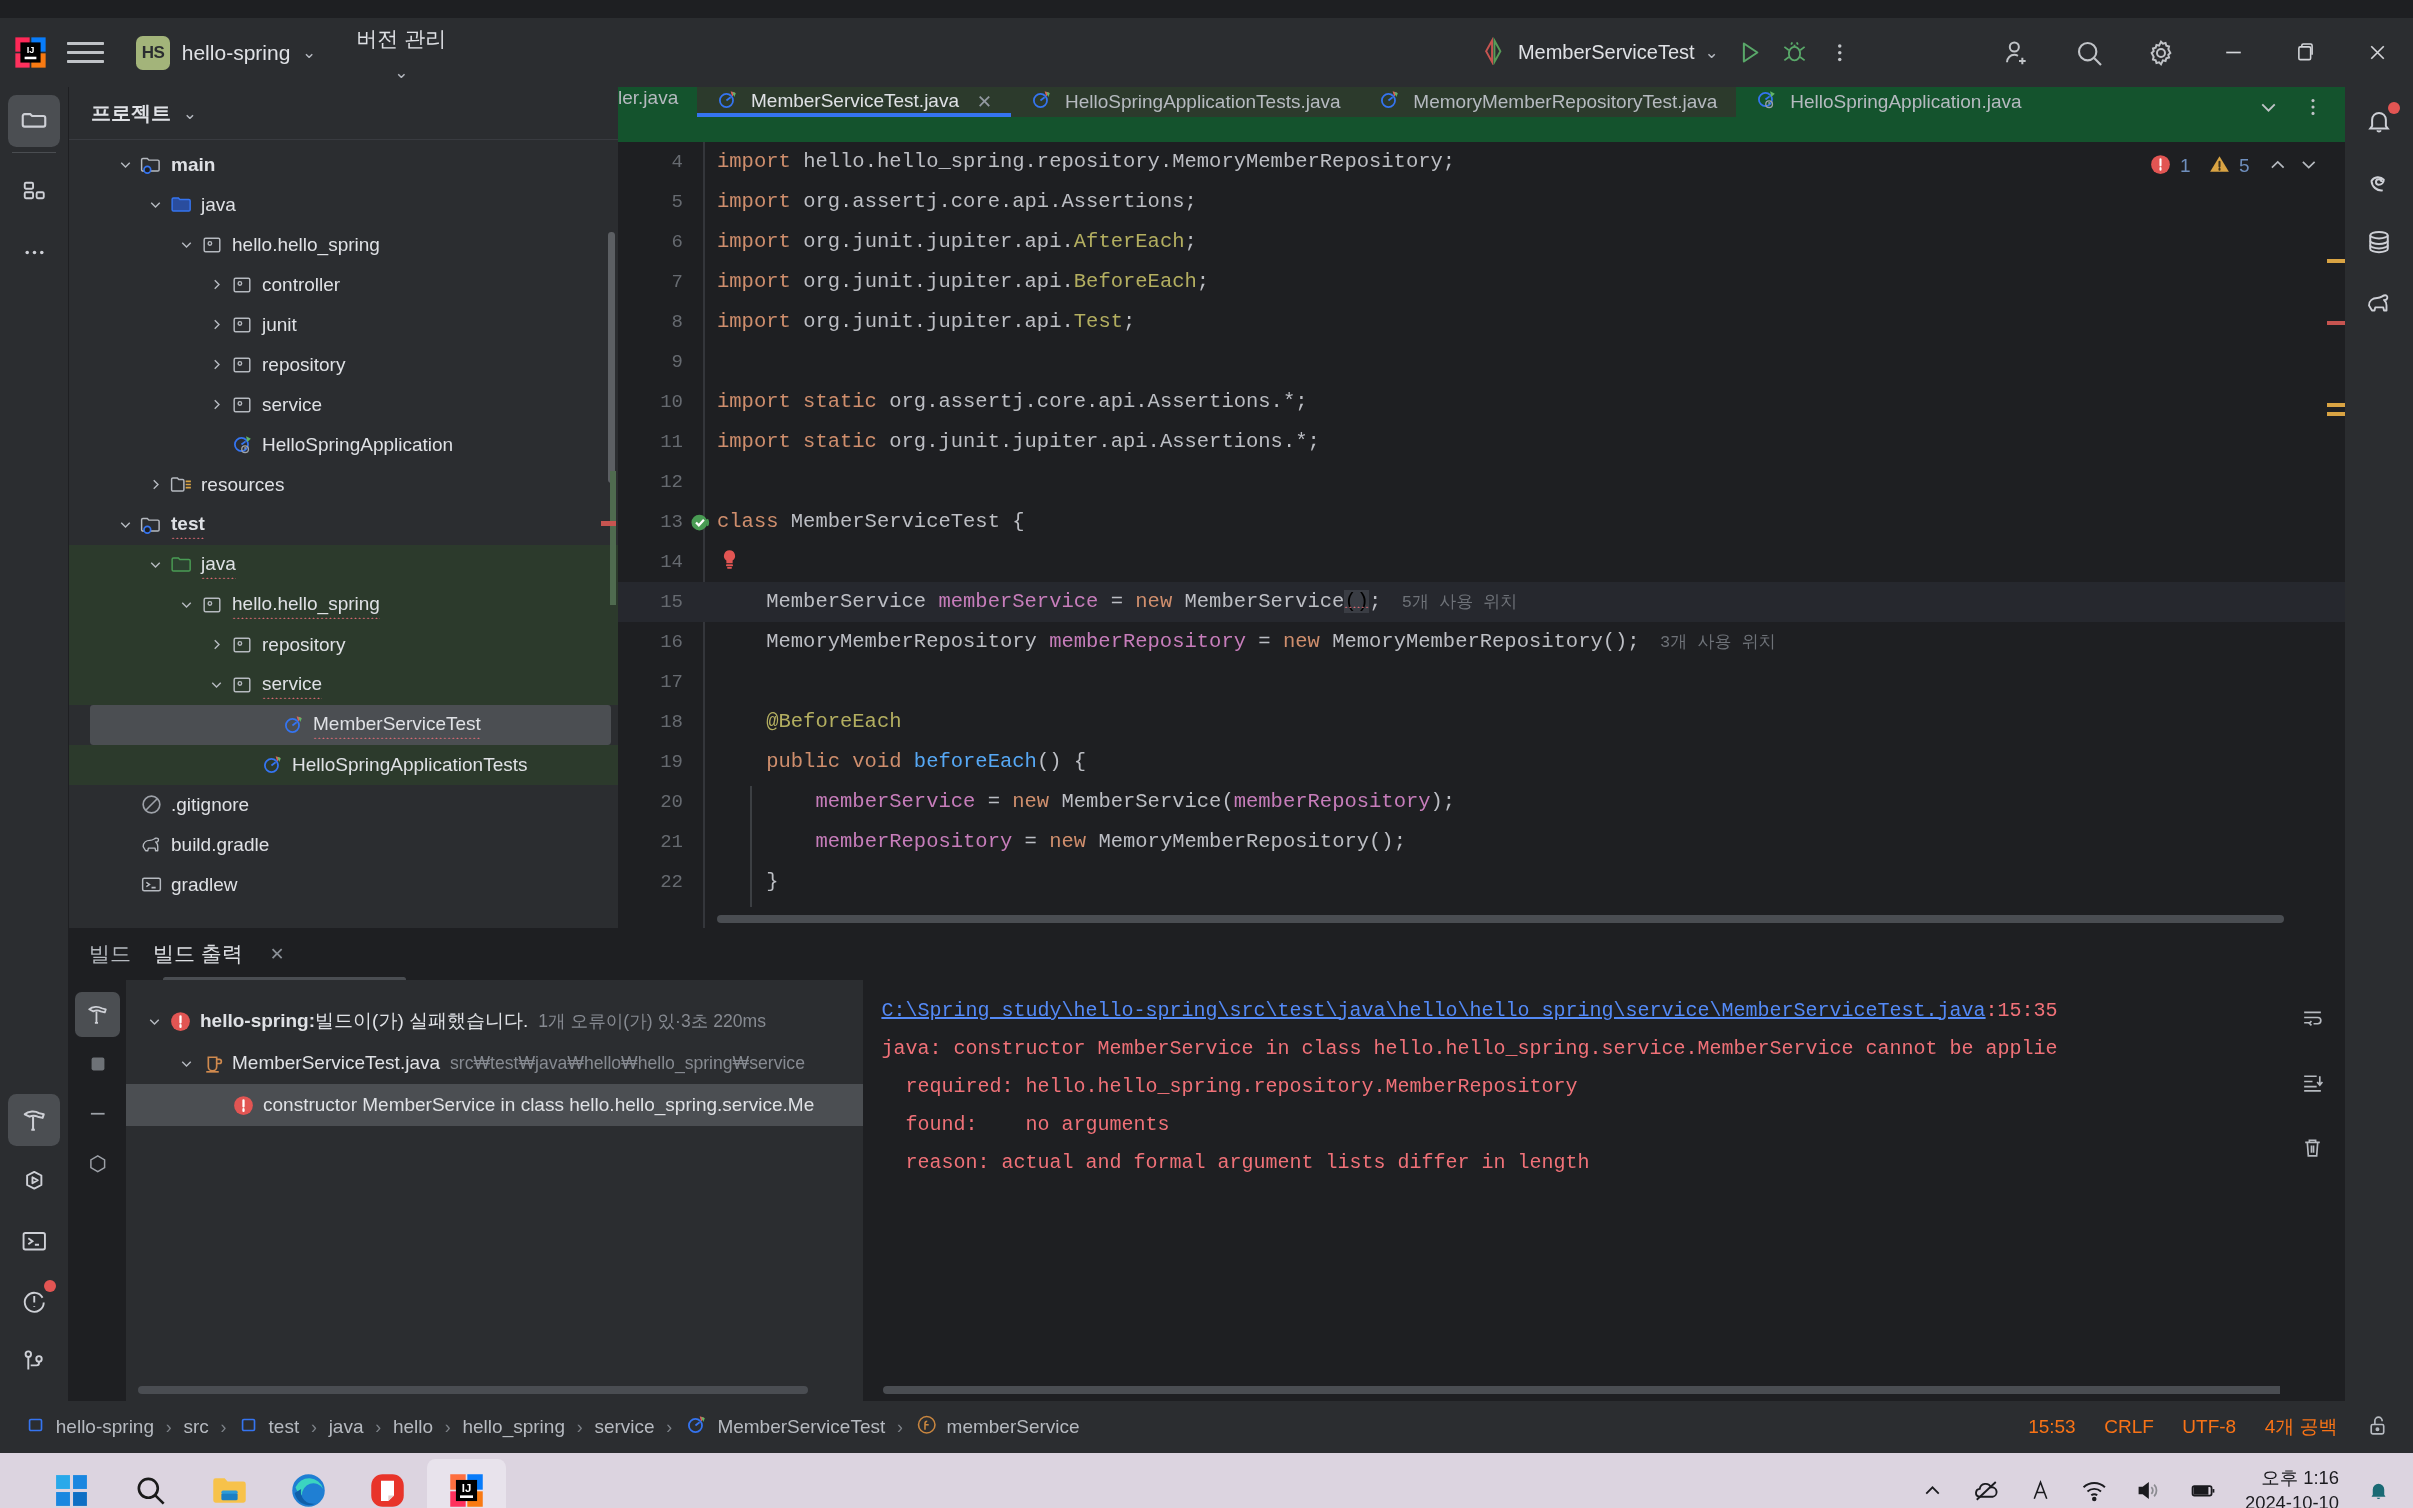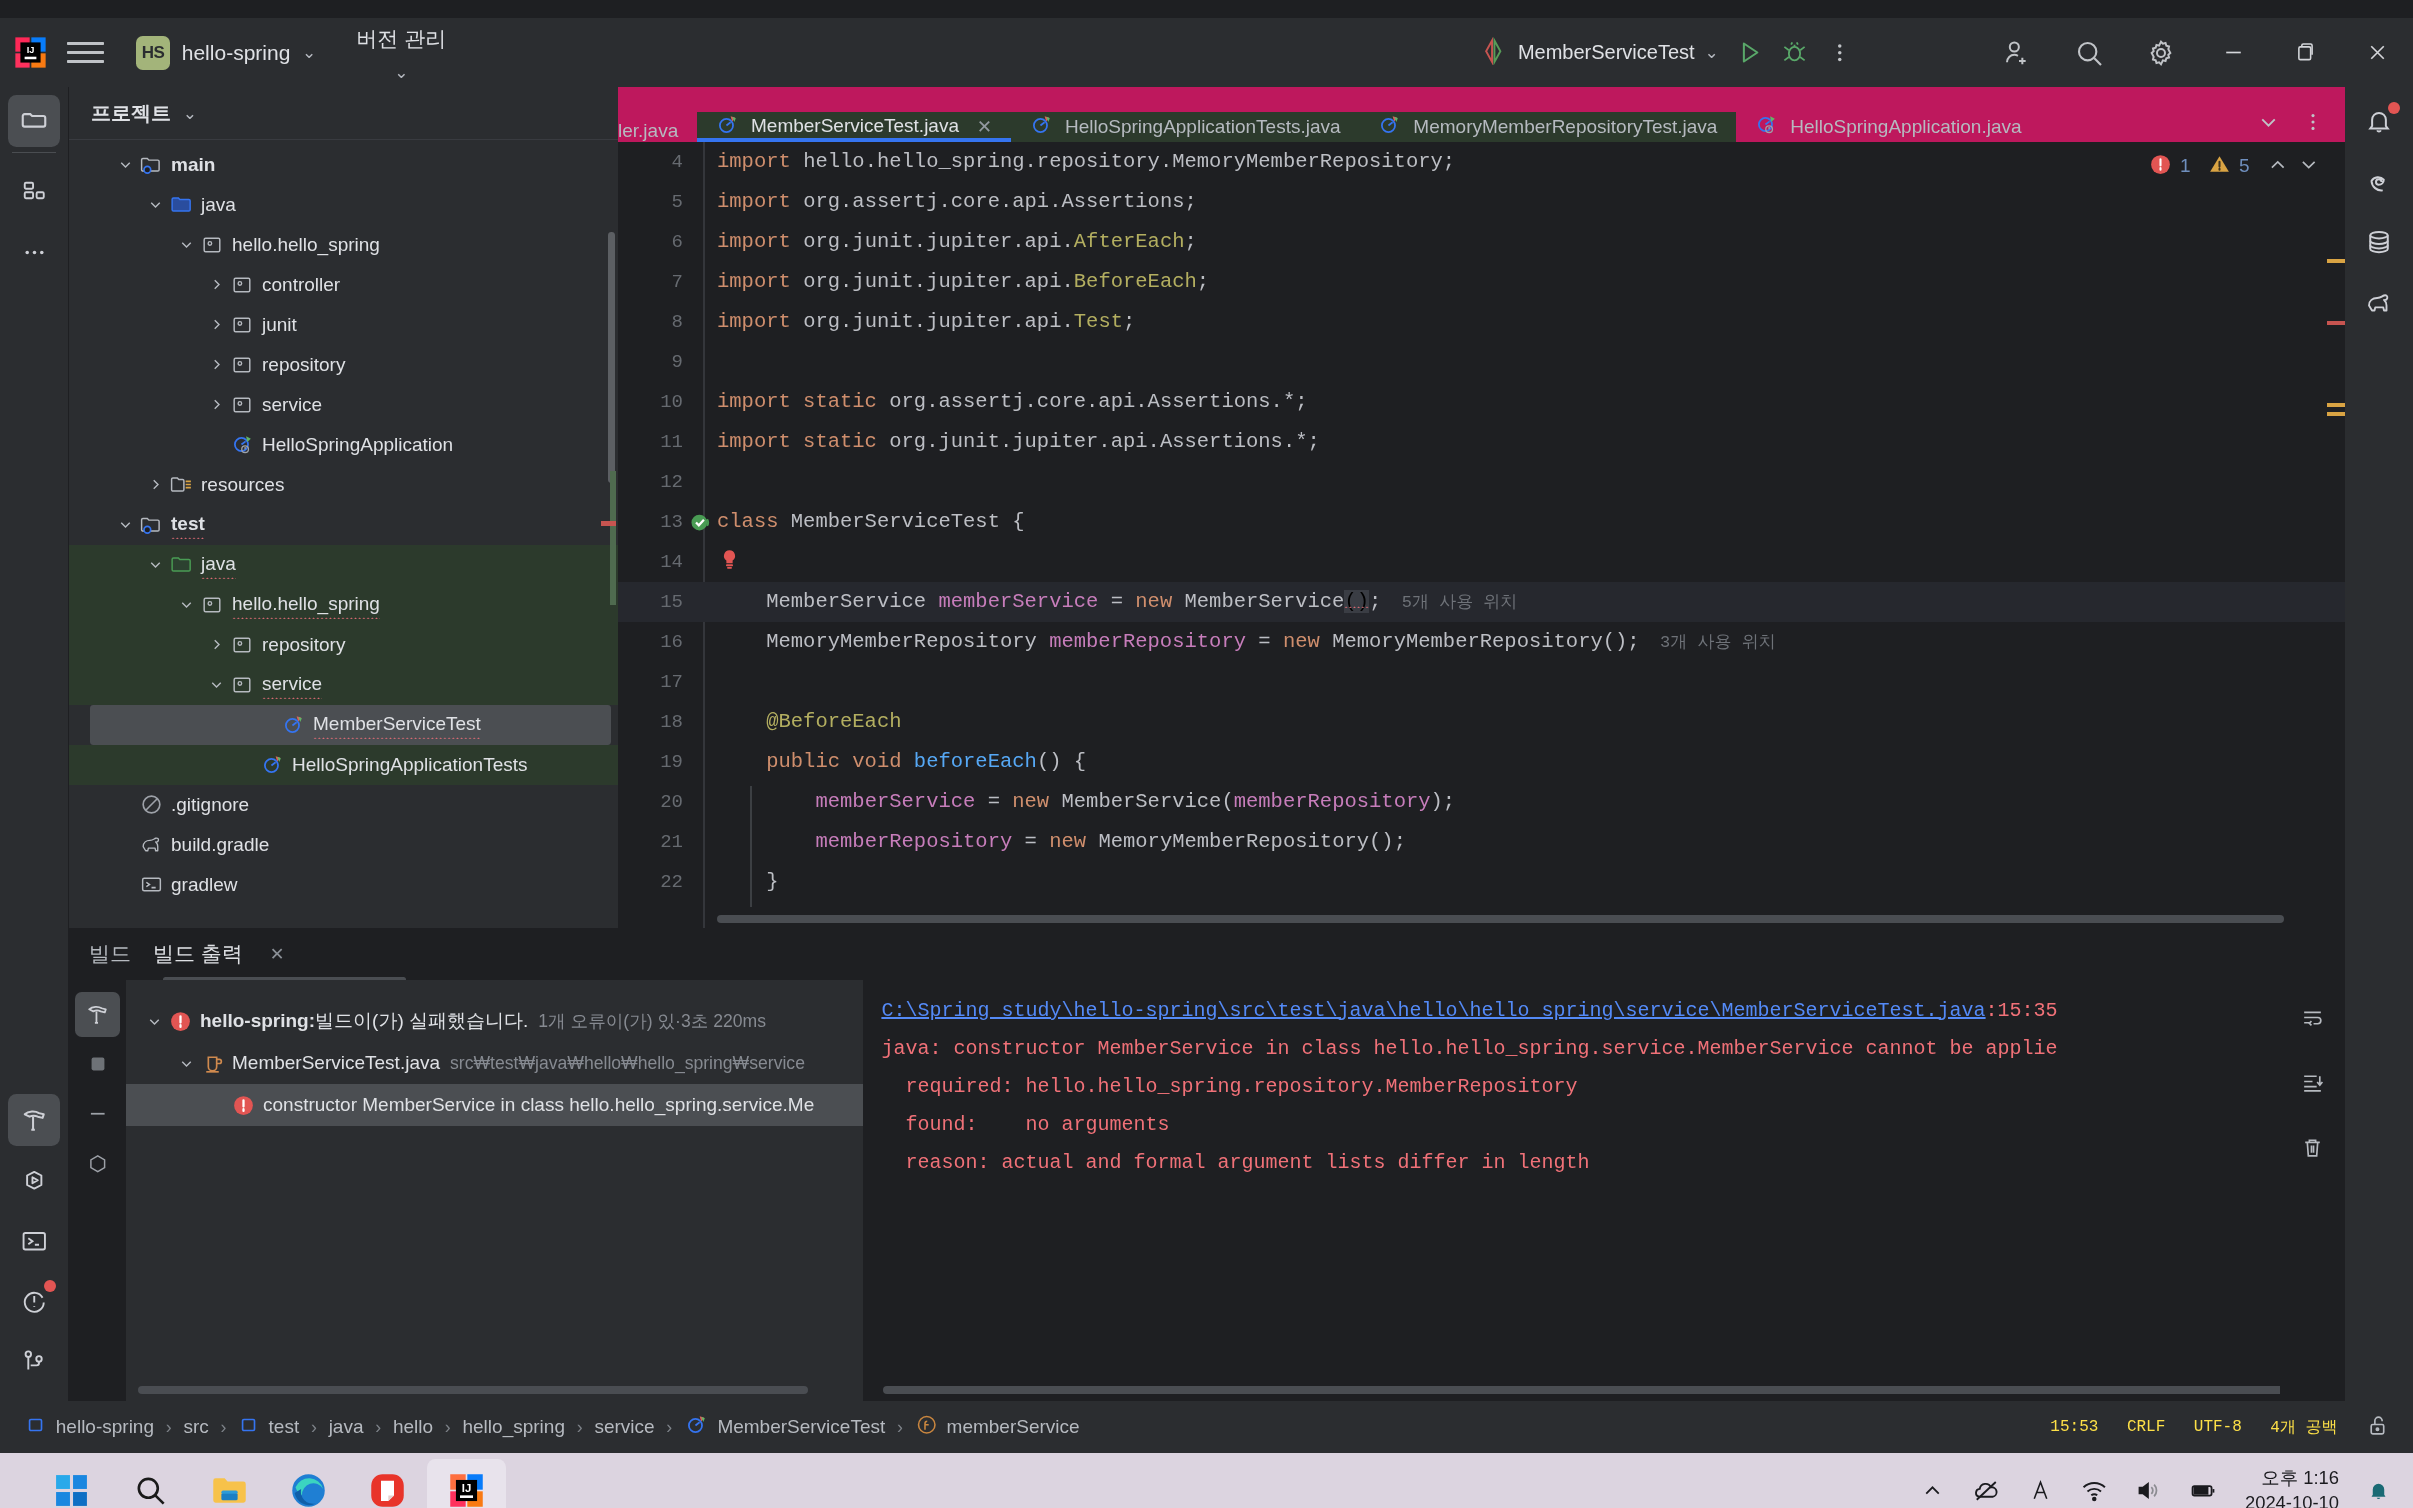--- a/index.html
+++ b/index.html
@@ -79,21 +79,21 @@
     content:""; position:absolute; left:0; right:0; bottom:-4.2px; height:3.4px;
     background-image: radial-gradient(circle at 2.1px 3.4px, #e06c75 1.3px, transparent 1.5px);
     background-size:4.2px 4.2px; background-repeat: repeat-x;
   }
   .tree-scroll { position:absolute; right:3.4px; top:92px; width:6.7px; height:251px; background:#5c5f63; border-radius:3.4px;}
   .tree-redmark { position:absolute; right:1.7px; top:381px; width:15px; height:5px; background:#c75450; }
   .tree-greenmark{ position:absolute; right:1.7px; top:331px; width:5.9px; height:134px; background:#4f6b4f; }
 
   
   .editorwrap { position:absolute; left:618px; top:69px; width:1727px; height:841px; background:#1e1f22; }
-  .tabbar { height:55px; display:flex; align-items:flex-end; background:#be185d; position:relative;}
+  .tabbar { height:55px; display:flex; align-items:flex-start; background:#14532d; position:relative;}
   .etab { display:flex; align-items:center; gap:11px; padding:0 18.4px; font-size:19px; color:#b6bac0; cursor:pointer; position:relative; white-space:nowrap;}
   .etab.partial { color:#b6bac0; padding-left:0; }
   .etab.active { background:#2c3a2c; color:#dfe1e5; }
   .etab.greenbg { background:#2c3a2c; }
   .etab.active::after{ content:""; position:absolute; left:0; right:0; bottom:0; height:4.2px; background:#3574f0;}
   .etab-label { position:relative; }
   .tab-close { color:#9298a0; font-size:18.4px; margin-left:6.7px; }
   .tabbar-right { margin-left:auto; display:flex; align-items:center; padding-right:11.7px; gap:5px;}
   .tb-sm { width:40px;height:40px;display:flex;align-items:center;justify-content:center;cursor:pointer;border-radius:5px;}
 
@@ -146,21 +146,21 @@
   .bp-out-rail { position:absolute; right:0; top:0; width:65px; height:100%; background:#1e1f22; display:flex; flex-direction:column; align-items:center; padding-top:15px; gap:20px;}
   .bp-hscroll{ position:absolute; left:20px; bottom:6.7px; width:1886px; height:8.4px; background:#4a4d52; border-radius:4.2px;}
   .bp-tree-hscroll{ position:absolute; left:11.7px; bottom:6.7px; width:670px; height:8.4px; background:#4a4d52; border-radius:4.2px;}
 
   
   .statusbar { position:absolute; left:0; top:1383px; width:2413px; height:52px; background:#2b2d30; display:flex; align-items:center; }
   .crumbs { display:flex; align-items:center; padding-left:17px; gap:0px; }
   .crumb { display:flex; align-items:center; gap:8.4px; font-size:19px; color:#b6bac0; padding:0 8.4px; cursor:pointer; white-space:nowrap;}
   .crumb-sep { color:#7d8288; font-size:17.6px; padding:0 3.4px;}
   .status-right { margin-left:auto; display:flex; align-items:center; gap:28.5px; padding-right:22px;}
-  .st-item { font-size:16px; color:#fde047; cursor:pointer;font-family:Liberation Mono, monospace; }
+  .st-item { font-size:19px; color:#f97316; cursor:pointer; }
 
   
   .taskbar { position:absolute; left:0; top:1435px; width:2413px; height:74px; background:#dcd4e0; display:flex; align-items:center; }
   .tb-apps { display:flex; align-items:center; gap:0px; padding-left:32px;}
   .tb-app { width:79px; height:62px; display:flex; align-items:center; justify-content:center; border-radius:8.4px; position:relative; cursor:pointer;}
   .tb-app.open { background:#e8e3ec; }
   .tb-dot { position:absolute; bottom:3.4px; left:50%; transform:translateX(-50%); width:17px;height:5px;border-radius:2.5px; background:#6b6b70;}
   .tb-dot.teal { background:#157a8a; width:32px;}
   .tray { margin-left:auto; display:flex; align-items:center; gap:27px; padding-right:22px;}
   .tray-icon { cursor:pointer; display:flex; align-items:center;}

